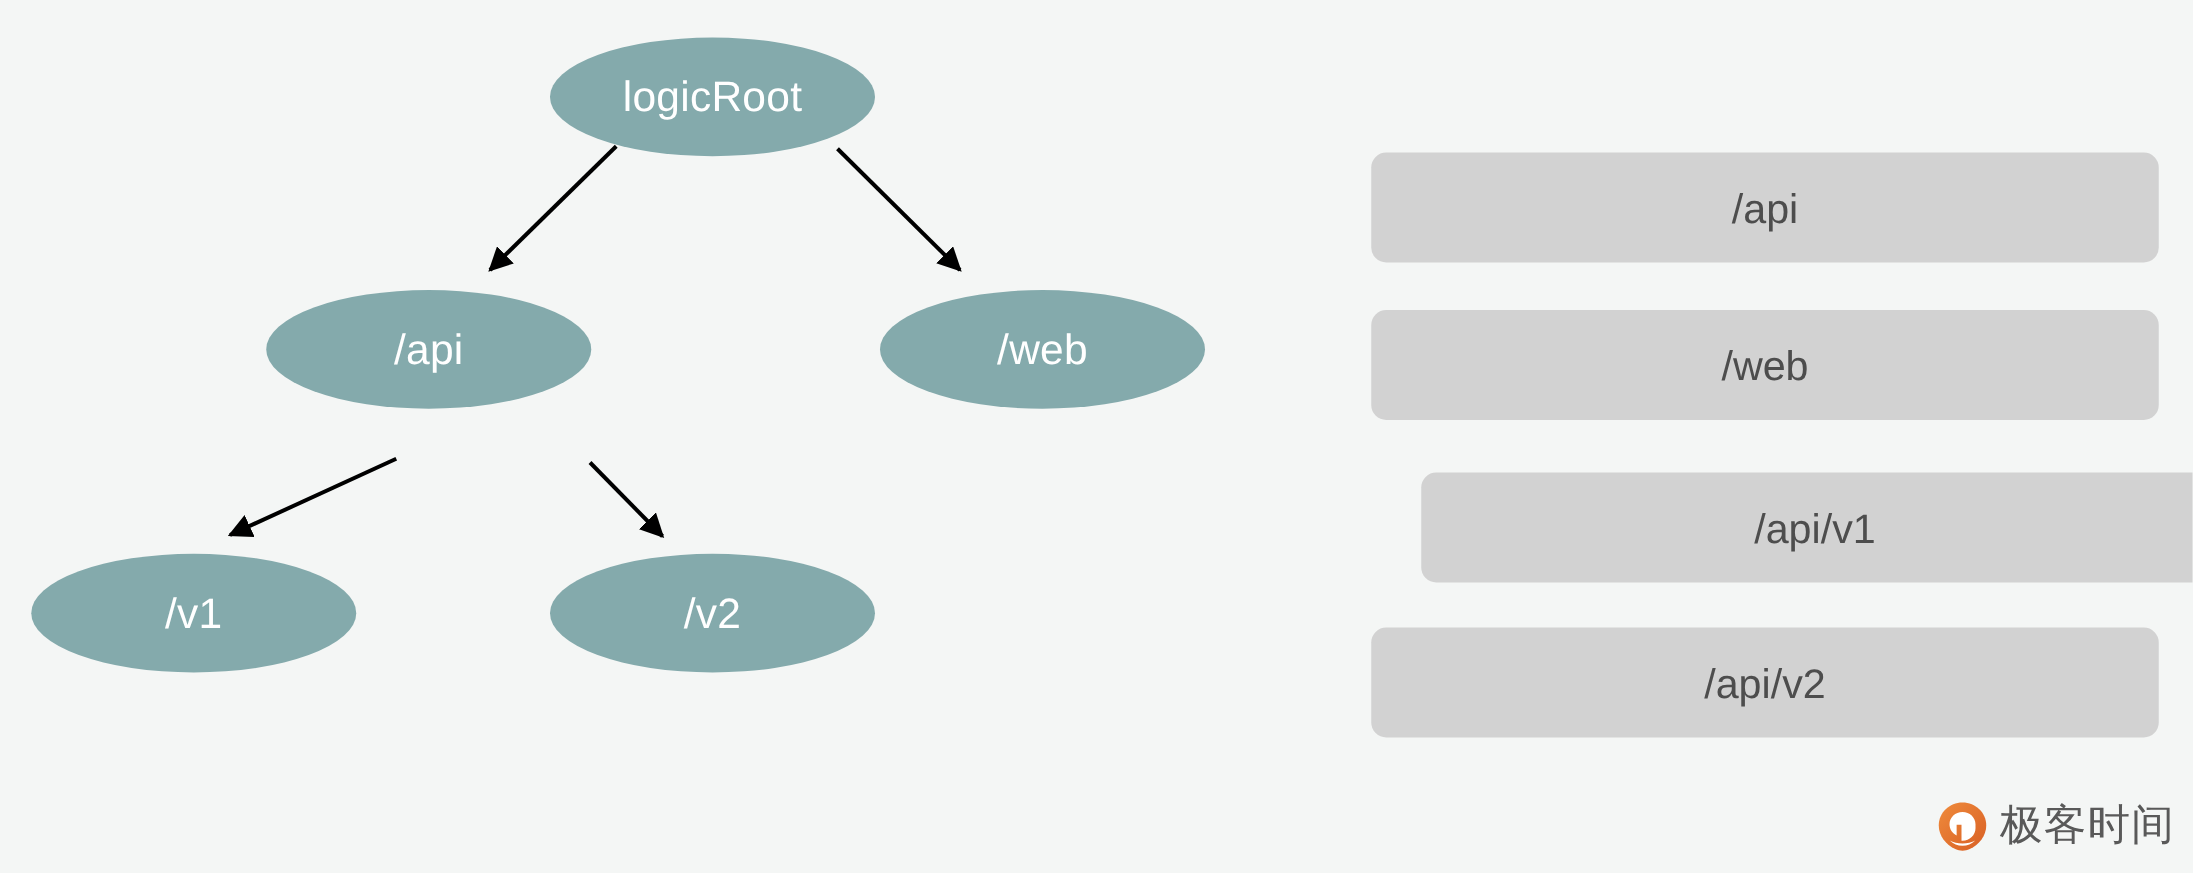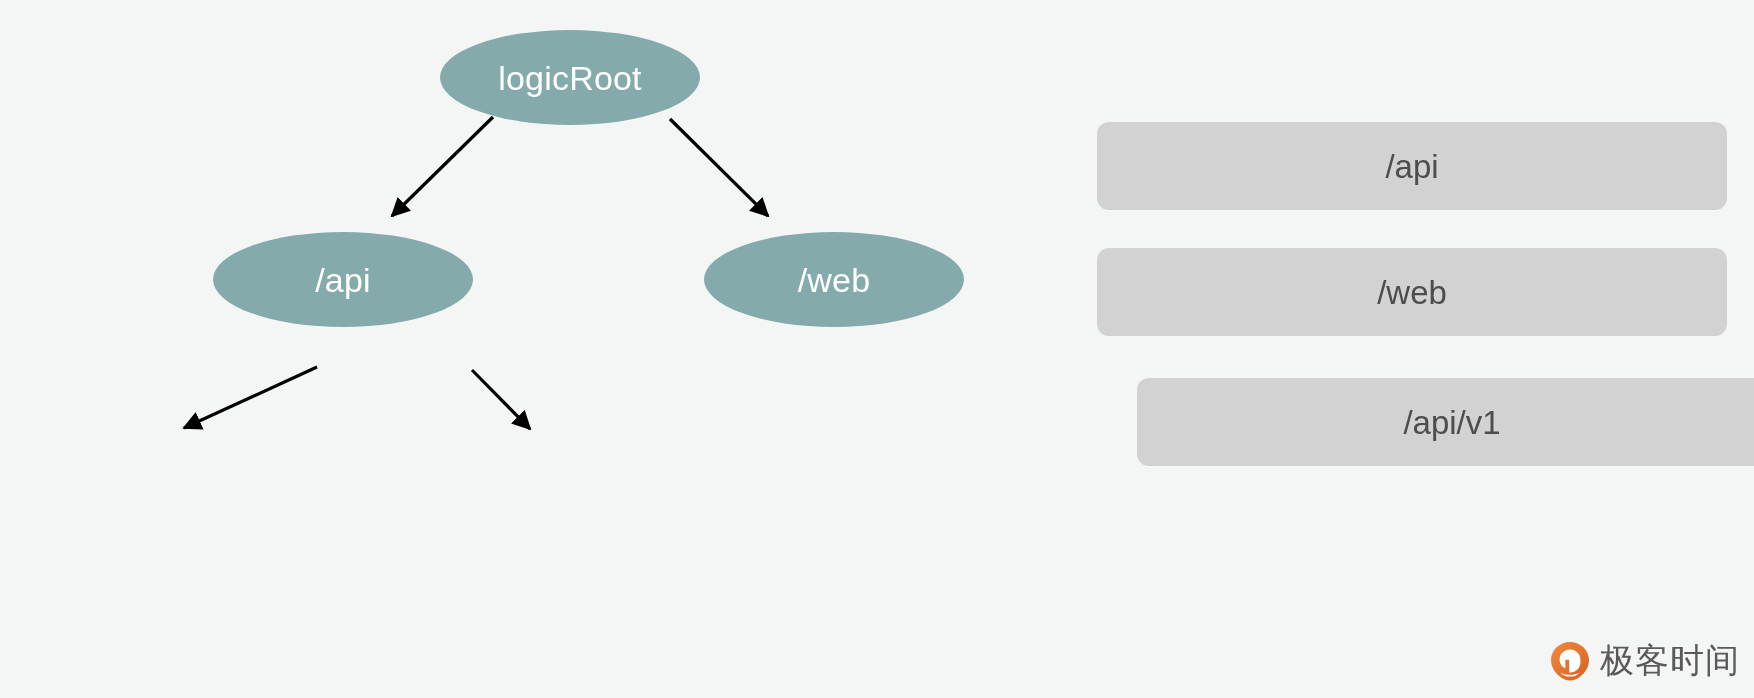--- a/index.html
+++ b/index.html
@@ -151,37 +151,46 @@
     </div>
 
     <div class="node node-api">
       <span class="node-label">/api</span>
     </div>
 
     <div class="node node-web">
       <span class="node-label">/web</span>
     </div>
 
-
+    <div class="node node-v1">
+      <span class="node-label">/v1</span>
+    </div>
+
+    <div class="node node-v2">
+      <span class="node-label">/v2</span>
+    </div>
   </div>
 
   <div class="list-panel">
 
     <div class="list-box lb-0">
       <span class="list-box-label">/api</span>
     </div>
 
     <div class="list-box lb-1">
       <span class="list-box-label">/web</span>
     </div>
 
     <div class="list-box lb-2">
       <span class="list-box-label">/api/v1</span>
     </div>
 
+    <div class="list-box lb-3">
+      <span class="list-box-label">/api/v2</span>
+    </div>
   </div>
 
   <div class="watermark">
     <svg class="wm-logo" viewBox="0 0 44 44">
       <defs>
         <linearGradient id="gbGrad" x1="0" y1="0" x2="1" y2="1">
           <stop offset="0%" stop-color="#ef8b3c"></stop>
           <stop offset="100%" stop-color="#d85f24"></stop>
         </linearGradient>
       </defs>

